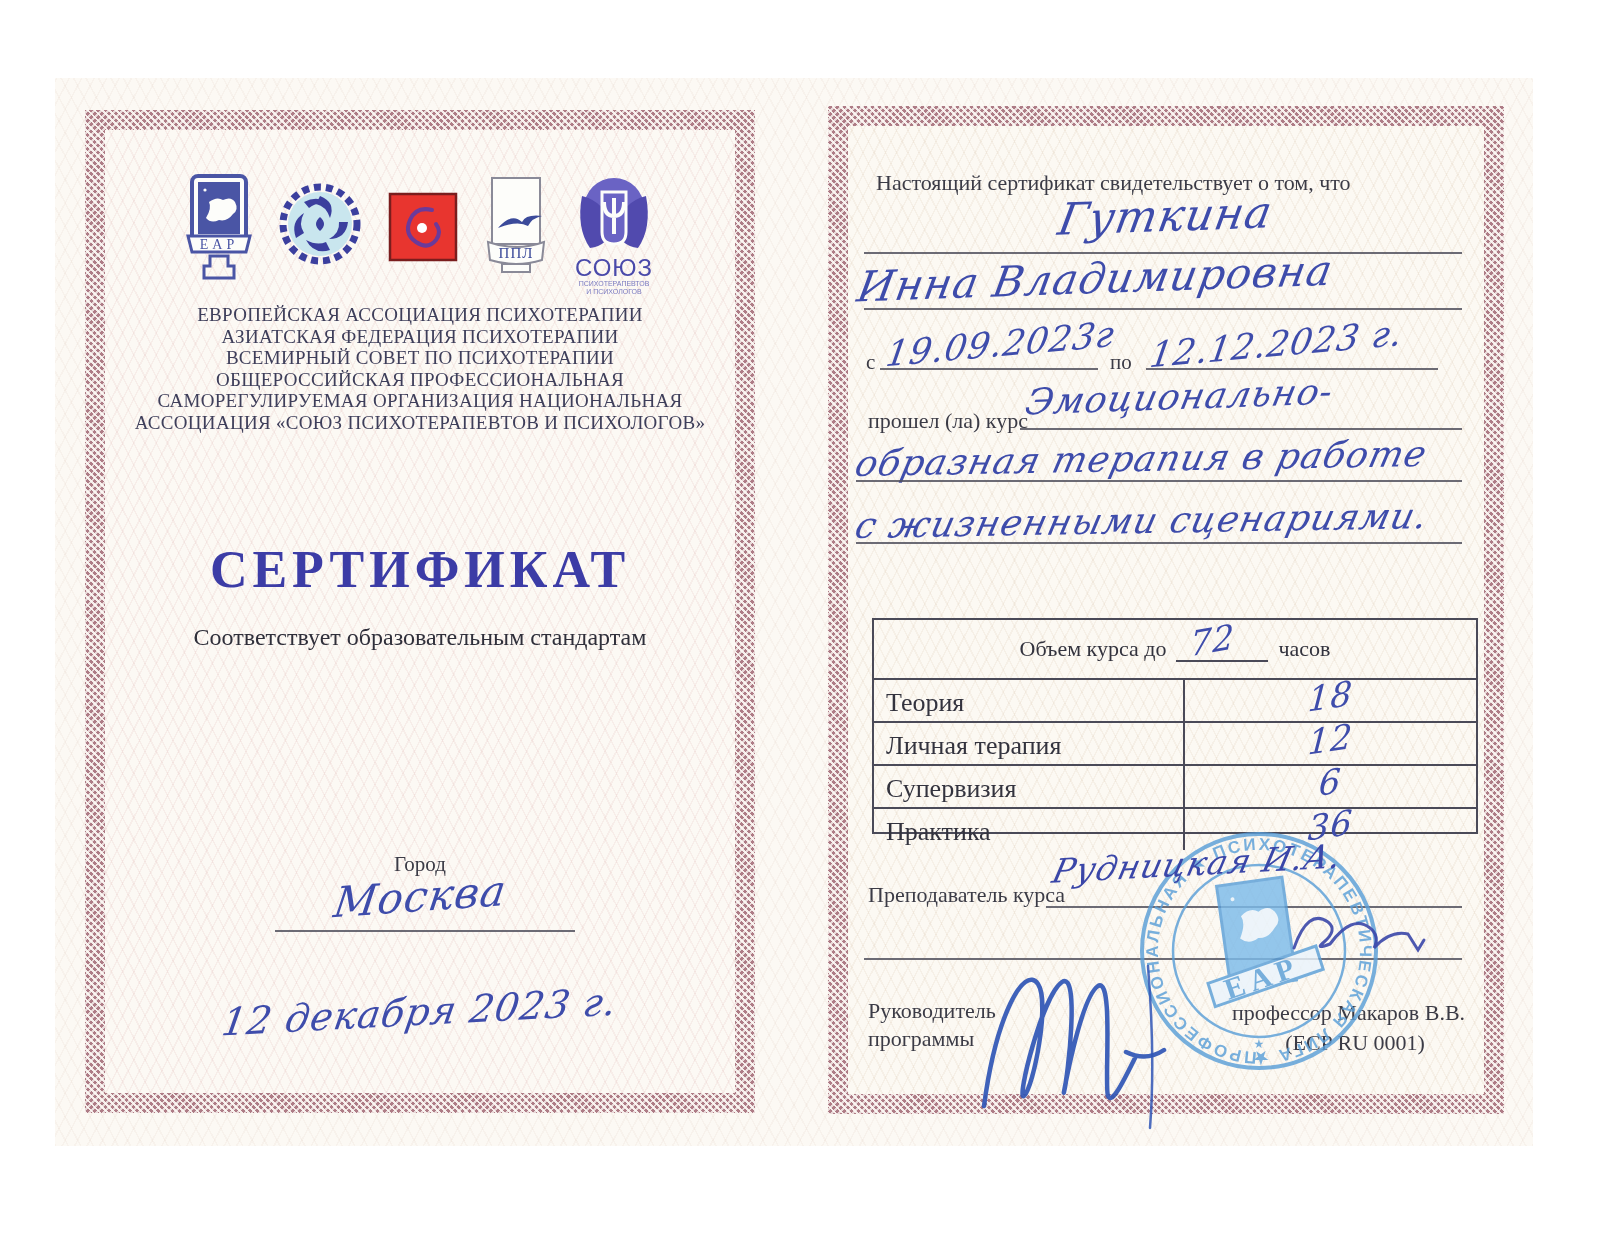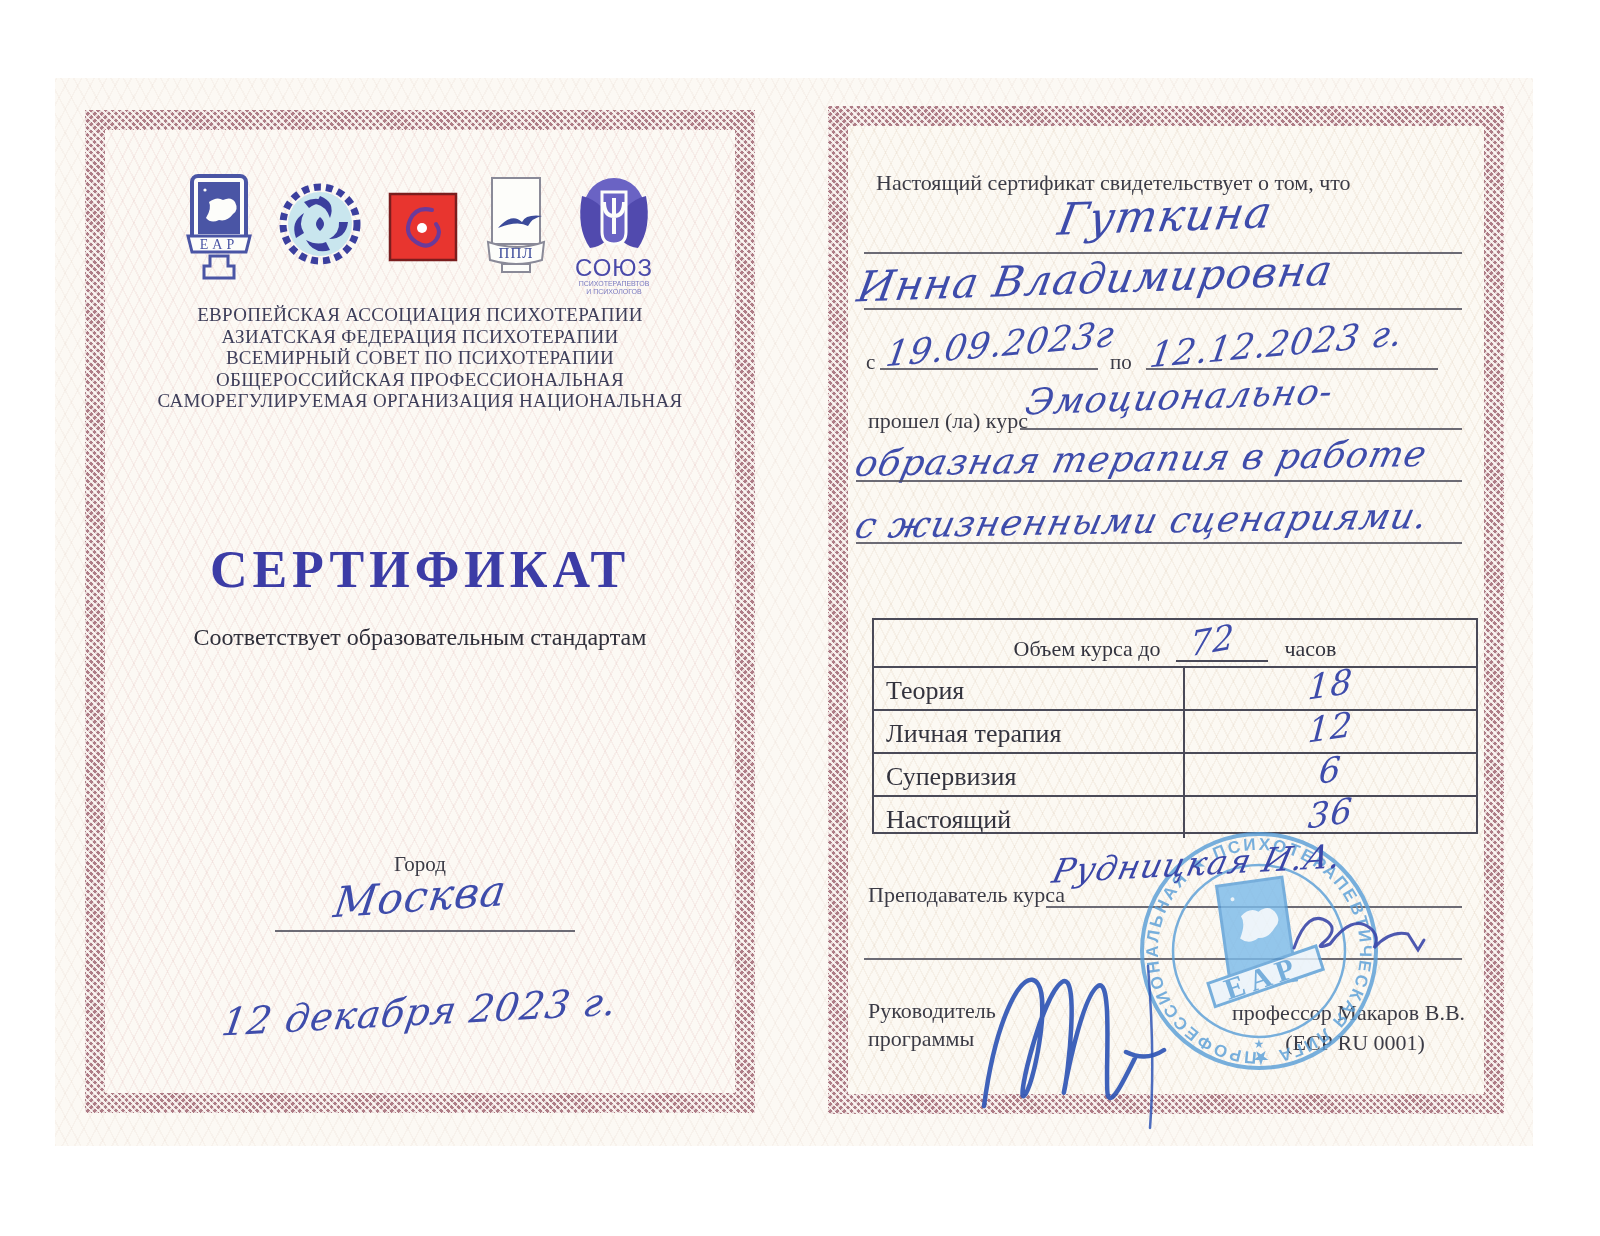--- a/index.html
+++ b/index.html
@@ -33,21 +33,21 @@
         letter-spacing:1px;display:inline-block;transform:skewX(-10deg) rotate(-2deg);}
   .uline{position:absolute;height:2px;background:#52525e;opacity:.85;}
   .org-line{display:block;font-size:19px;line-height:21.5px;color:#3e3e5a;letter-spacing:.3px;}
   .title{font-size:52px;font-weight:bold;letter-spacing:5px;color:#3c3ca6;}
   .subtitle{font-size:24px;color:#2f2f3a;}
   .logos-row{position:absolute;left:0;right:0;top:44px;display:flex;justify-content:center;
              align-items:flex-start;gap:26px;}
   
   .tbl{position:absolute;left:24px;top:492px;width:602px;height:212px;border:2px solid #4a4a58;}
   .tbl-header{position:relative;height:42px;display:flex;justify-content:center;align-items:flex-end;
-              gap:16px;font-size:22px;color:#33333e;padding-bottom:4px;}
+              gap:10px;font-size:22px;color:#33333e;padding-bottom:16px;}
   .hrs-slot{position:relative;width:92px;height:24px;border-bottom:2px solid #4a4a58;}
   .hrs-slot .hand{position:absolute;left:14px;top:-16px;font-size:34px;transform:rotate(-10deg) skewX(-12deg);}
   .tbl-row{position:relative;height:41px;border-top:2px solid #4a4a58;}
   .tbl-row .rlabel{position:absolute;left:12px;top:8px;font-size:26px;color:#33333e;}
   .tbl-row .rval{position:absolute;left:309px;top:0;bottom:0;right:0;border-left:2px solid #4a4a58;
                  text-align:center;}
   .tbl-row .rval .hand{font-size:34px;transform:rotate(-8deg) skewX(-12deg);margin-top:-4px;}
   svg{display:block;}
 </style>
 </head>
@@ -110,20 +110,21 @@
             <text x="40" y="120" text-anchor="middle" font-family="Liberation Sans, sans-serif" font-size="7" fill="#7a7ac0">И ПСИХОЛОГОВ</text>
           </svg>
         </div>
 
         <div class="abs ctr" style="top:174px">
           <span class="org-line">ЕВРОПЕЙСКАЯ АССОЦИАЦИЯ ПСИХОТЕРАПИИ</span>
           <span class="org-line">АЗИАТСКАЯ ФЕДЕРАЦИЯ ПСИХОТЕРАПИИ</span>
           <span class="org-line">ВСЕМИРНЫЙ СОВЕТ ПО ПСИХОТЕРАПИИ</span>
           <span class="org-line">ОБЩЕРОССИЙСКАЯ ПРОФЕССИОНАЛЬНАЯ</span>
           <span class="org-line">САМОРЕГУЛИРУЕМАЯ ОРГАНИЗАЦИЯ НАЦИОНАЛЬНАЯ</span>
+          <span class="org-line">АССОЦИАЦИЯ «СОЮЗ ПСИХОТЕРАПЕВТОВ И ПСИХОЛОГОВ»</span>
         </div>
 
         <div class="abs ctr title" style="top:410px">СЕРТИФИКАТ</div>
         <div class="abs ctr subtitle" style="top:494px">Соответствует образовательным стандартам</div>
 
         <div class="abs ctr lbl" style="top:722px">Город</div>
         <div class="abs ctr" style="top:742px">
           <span class="hand" style="font-size:42px;transform:rotate(-4deg) skewX(-12deg)">Москва</span>
         </div>
         <div class="uline" style="top:800px;left:170px;width:300px"></div>
@@ -188,21 +189,21 @@
           </div>
           <div class="tbl-row">
             <span class="rlabel">Личная терапия</span>
             <span class="rval"><span class="hand">12</span></span>
           </div>
           <div class="tbl-row">
             <span class="rlabel">Супервизия</span>
             <span class="rval"><span class="hand">6</span></span>
           </div>
           <div class="tbl-row">
-            <span class="rlabel">Настоящий</span>
+            <span class="rlabel">Практика</span>
             <span class="rval"><span class="hand">36</span></span>
           </div>
         </div>
 
         <div class="abs lbl" style="top:756px;left:20px;font-size:22px">Преподаватель курса</div>
         <div class="abs" style="top:718px;left:205px;z-index:6">
           <span class="hand" style="font-size:33px;transform:rotate(-3deg) skewX(-16deg);color:#3a46a8">Рудницкая И.А.</span>
         </div>
         <div class="uline" style="top:780px;left:198px;width:416px"></div>
         <div class="uline" style="top:832px;left:16px;width:598px"></div>

